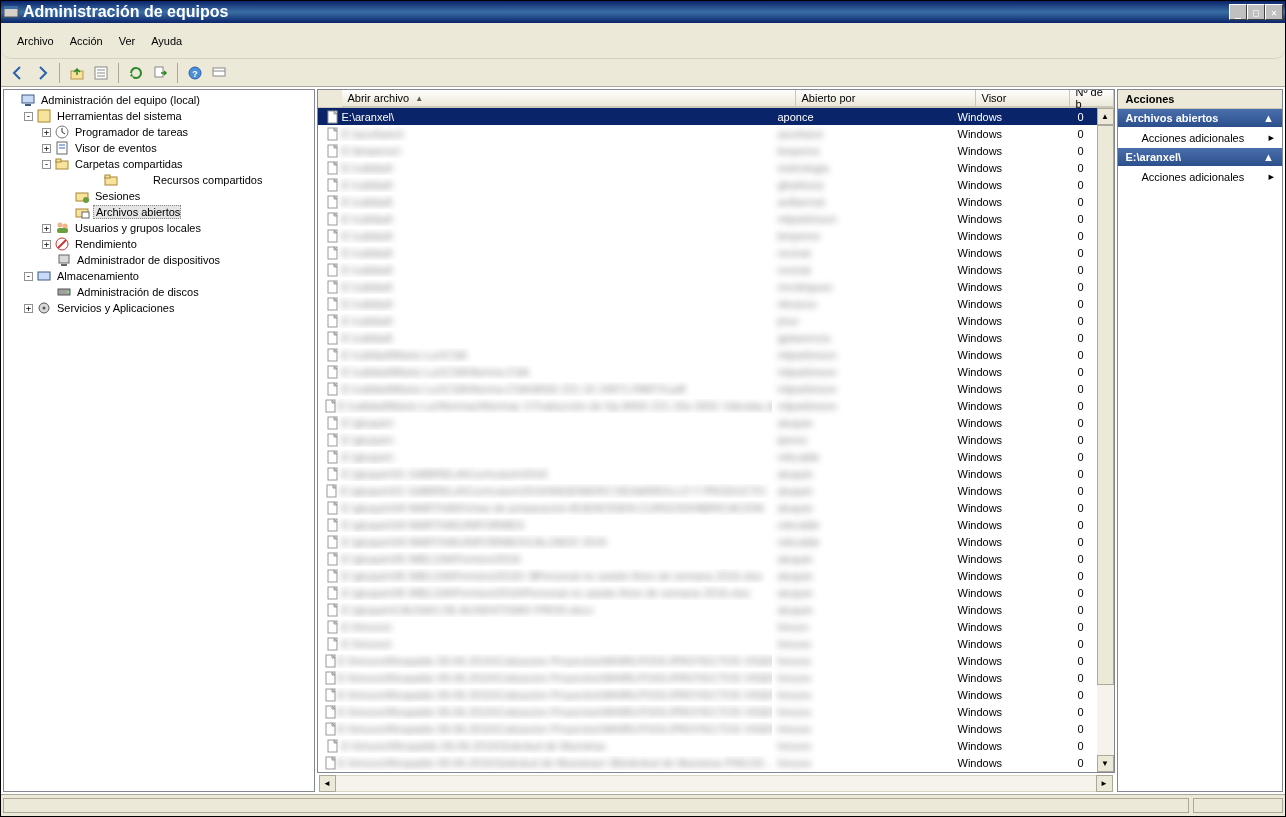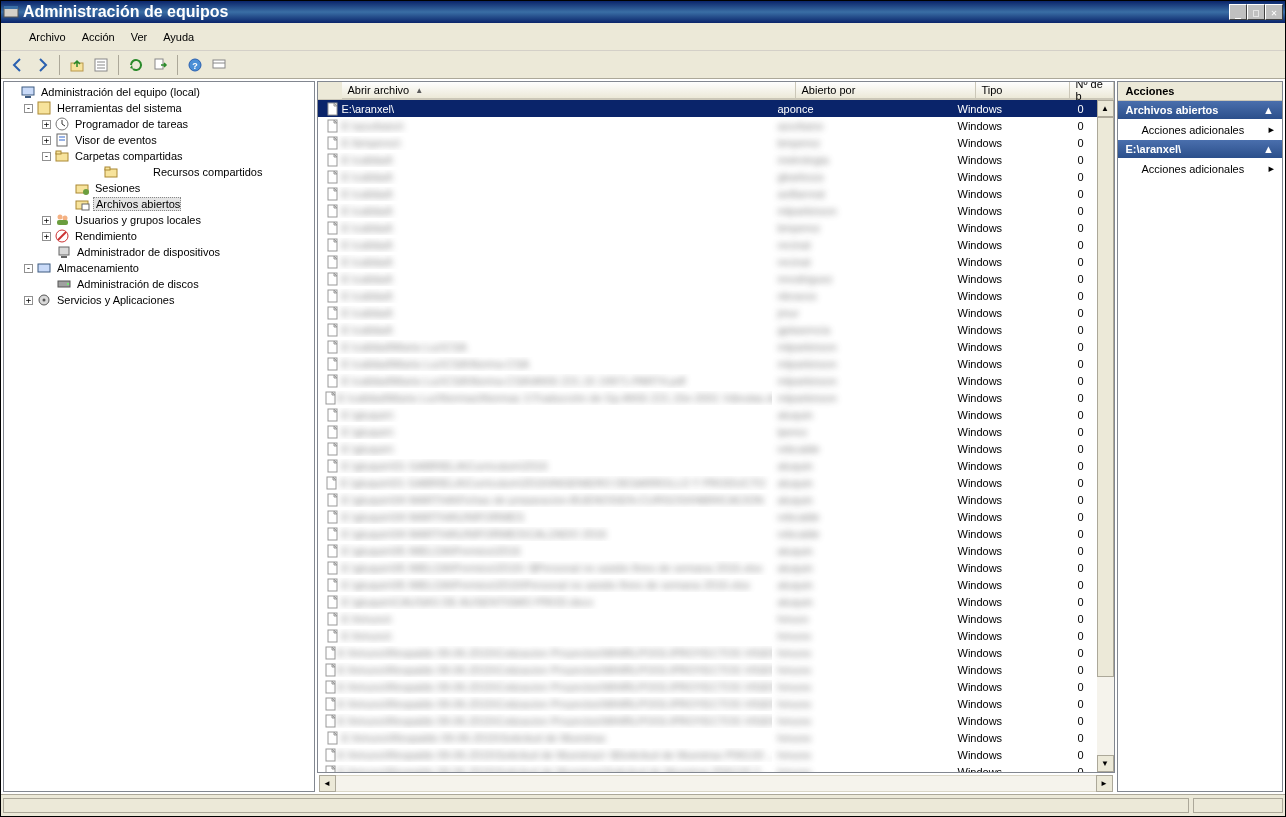--- a/index.html
+++ b/index.html
@@ -45,25 +45,26 @@
   justify-content: center;
   font-family: monospace;
   font-size: 10px;
   font-weight: bold;
   cursor: pointer;
 }
 
 
 .menubar {
   background: #ece9d8;
-  height: 28px;
-  display: flex;
-  align-items: center;
-  padding: 0 20px;
+  height: 36px;
+  display: flex;
+  align-items: center;
+  padding: 0 8px;
   border-bottom: 1px solid #d4d0c8;
+  border-radius: 10px;
 }
 .menubar .menu-item {
   padding: 2px 8px;
   cursor: pointer;
 }
 
 
 .toolbar {
   background: #ece9d8;
   height: 28px;
@@ -506,21 +507,21 @@
     </div>
 
   <div style="flex:1;display:flex;flex-direction:column;">
     <div class="list-panel">
       <div class="list-header">
         <div class="col-h c-file">
           <span>Abrir archivo</span>
             <span class="sort-arrow">▲</span>
         </div>
         <div class="col-h c-user">Abierto por</div>
-        <div class="col-h c-type">Tipo</div>
+        <div class="col-h c-type">Visor</div>
         <div class="col-h c-locks" style="text-align:left">Nº de b</div>
       </div>
       <div class="list-body" id="list-body">
           <div class="list-row selected">
             <div class="cell c-file">
               <span class="file-icon-cell">
                 <svg width="14" height="14" viewBox="0 0 14 14">
                   <rect x="2" y="1" width="9" height="12" fill="#fff" stroke="#999"></rect>
                   <path d="M8 1 L11 4 L8 4 Z" fill="#ddd" stroke="#999"></path>
                 </svg>

